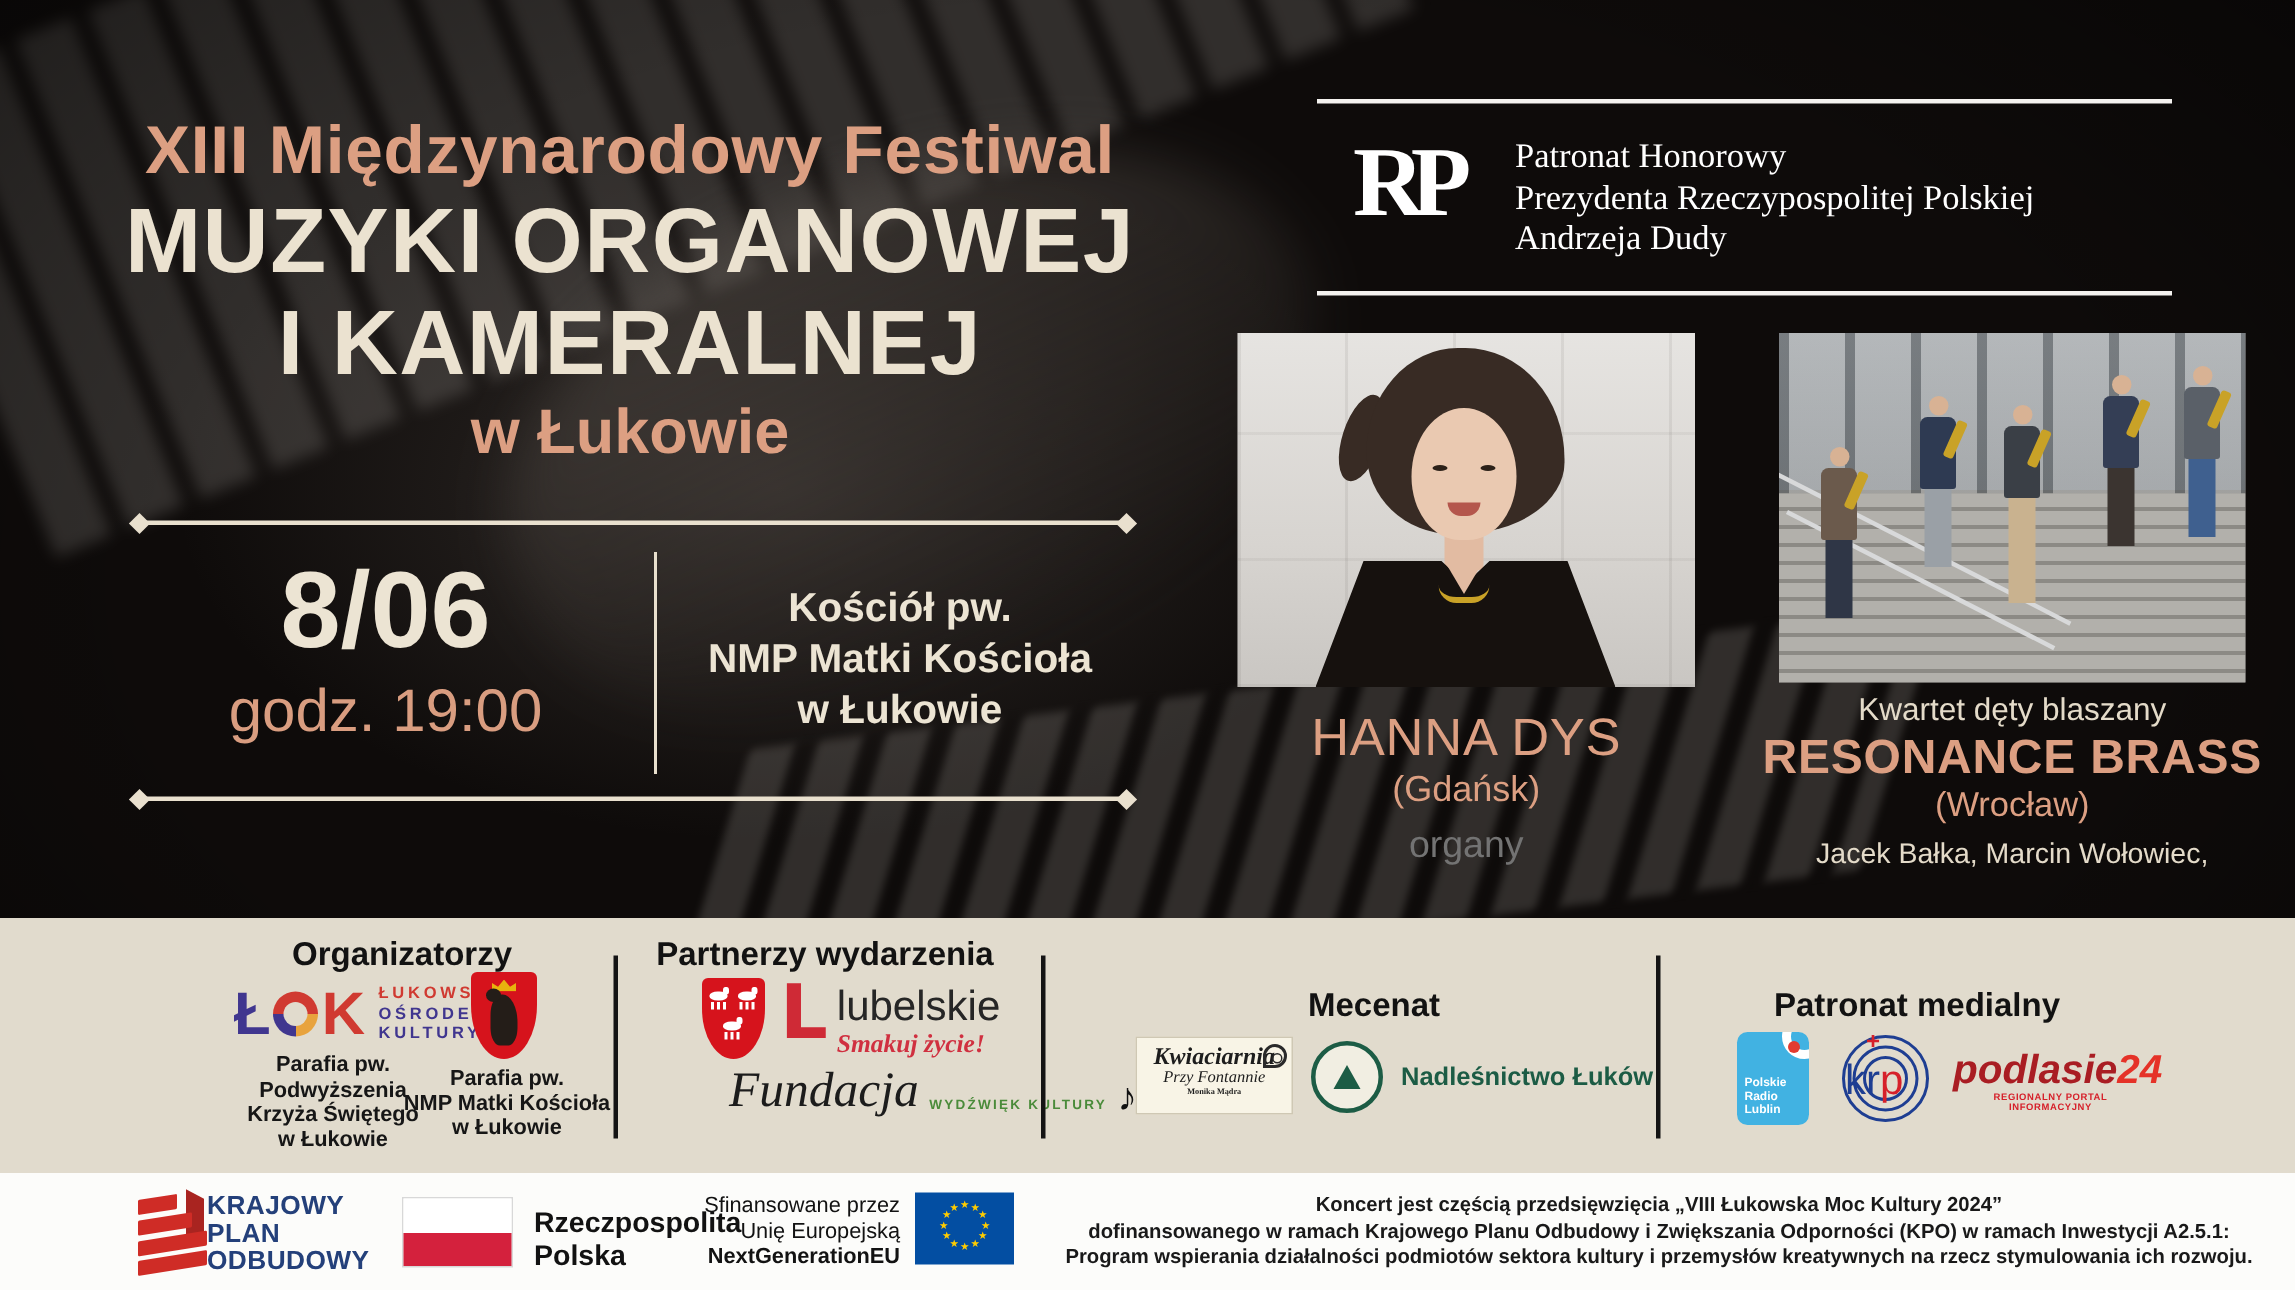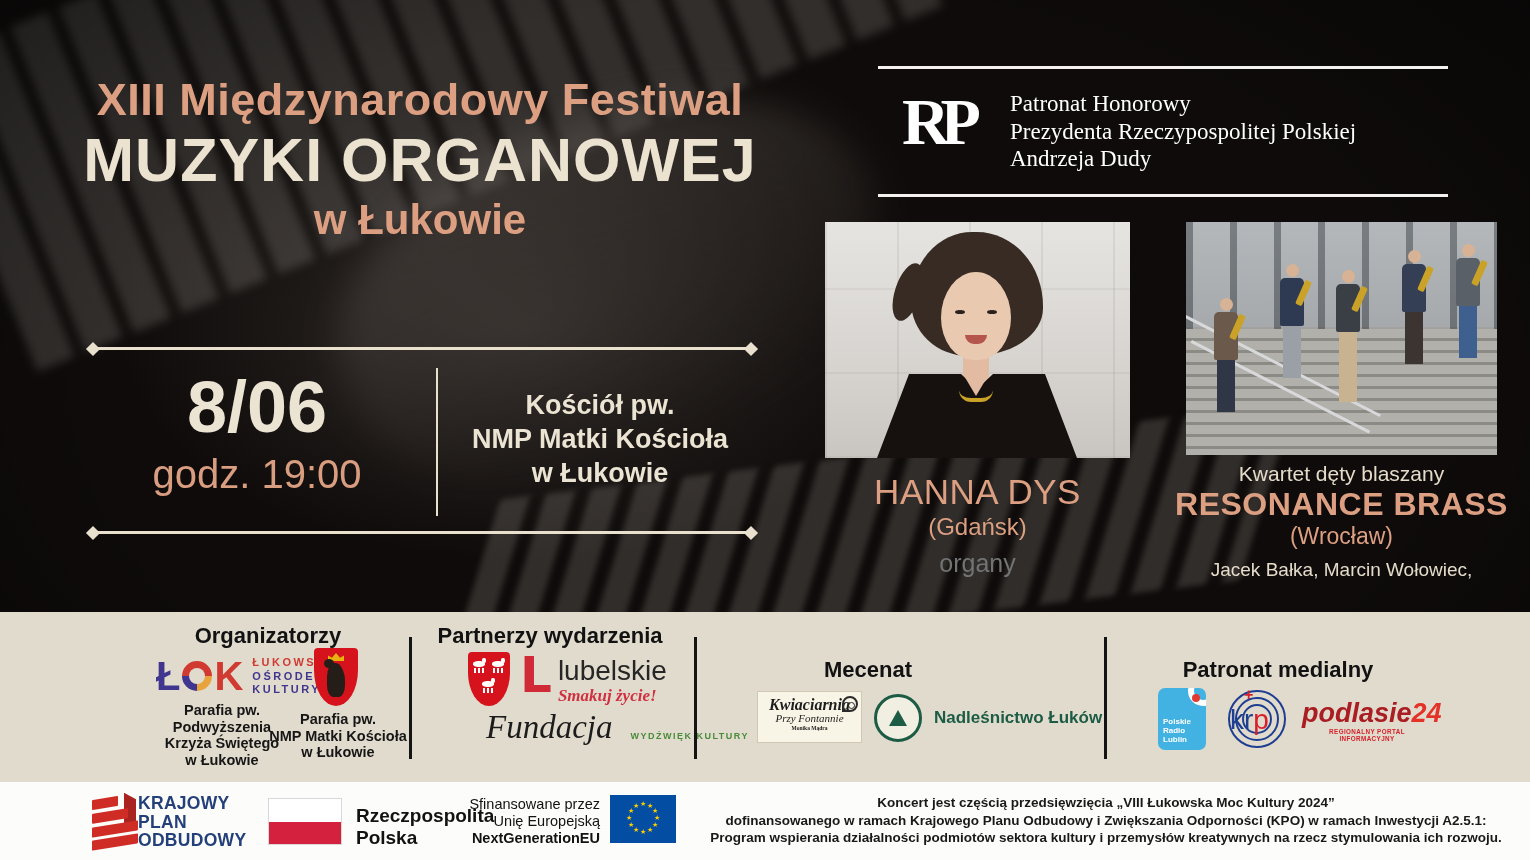--- a/index.html
+++ b/index.html
@@ -89,21 +89,21 @@
   .p2-type { font-size:21px; font-weight:400; color:#e4dbc9; }
   .p2-name { font-size:32px; font-weight:800; color:#dc9f82; letter-spacing:.5px; }
   .p2-city { font-size:23px; font-weight:300; color:#dc9f82; }
   .p2-members { font-size:19px; font-weight:400; color:#e4dbc9; line-height:22px; margin-top:9px; }
 
   
   .band { position:absolute; left:0; top:612px; width:1530px; height:170px; background:#e1dbcd; }
   .band-header { position:absolute; font-size:22px; font-weight:700; color:#121212; text-align:center; }
   .bh-org { left:118px; top:11px; width:300px; }
   .bh-par { left:420px; top:11px; width:260px; }
-  .bh-mec { left:768px; top:45px; width:200px; }
+  .bh-mec { left:816px; top:45px; width:200px; }
   .bh-med { left:1158px; top:45px; width:240px; }
   .band-div { position:absolute; width:3px; background:#141414; top:25px; height:122px; }
   .bd1 { left:409px; } .bd2 { left:694px; } .bd3 { left:1104px; }
 
   
   .lok { position:absolute; left:156px; top:44px; display:flex; align-items:center; gap:9px; }
   .lok-mark { display:flex; align-items:center; font-size:40px; font-weight:800; line-height:40px; }
   .lok-l { color:#40368f; } .lok-k { color:#d03a31; }
   .lok-o { width:30px; height:30px; border-radius:50%; margin:0 2px;
     background:conic-gradient(#d03a31 0 90deg, #e8a33d 90deg 180deg, #40368f 180deg 270deg, #d03a31 270deg 360deg);
@@ -126,21 +126,21 @@
   .deer u.g1{left:3px;} .deer u.g2{left:7px;} .deer u.g3{left:11px;}
   .dr1 { left:3px; top:6px; } .dr2 { left:22px; top:6px; } .dr3 { left:12px; top:26px; }
 
   
   .lub { position:absolute; left:520px; top:40px; display:flex; gap:6px; align-items:flex-start; }
   .lub-l { font-size:50px; font-weight:800; color:#cf2a36; line-height:46px; font-family:"DejaVu Sans",sans-serif; }
   .lub-name { font-size:28px; font-weight:400; color:#262626; line-height:30px; margin-top:4px; }
   .lub-slogan { font-family:"Liberation Serif","DejaVu Serif",serif; font-style:italic; font-weight:700; font-size:17px; color:#d03040; margin-top:0; }
 
   
-  .fund { position:absolute; left:486px; top:98px; display:flex; align-items:flex-end; gap:18px; }
+  .fund { position:absolute; left:486px; top:98px; display:flex; align-items:flex-end; gap:7px; }
   .fund-name { font-family:"Liberation Serif","DejaVu Serif",serif; font-style:italic; font-size:33px; color:#1c1c1c; line-height:34px; }
   .fund-sub { font-size:9px; font-weight:700; letter-spacing:1.5px; color:#4a8b3a; margin-bottom:3px; }
   .fund-note { font-size:26px; color:#111; line-height:26px; }
 
   
   .kwiac { position:absolute; left:757px; top:79px; width:105px; height:52px; background:#f8f4e6; border:1px solid #cfc8b4;
     text-align:center; font-family:"Liberation Serif","DejaVu Serif",serif; color:#1d1d1d; padding-top:5px; }
   .kw-1 { font-style:italic; font-weight:700; font-size:16px; line-height:16px; }
   .kw-2 { font-style:italic; font-size:11px; line-height:11px; }
   .kw-3 { font-size:5.5px; font-weight:700; line-height:8px; }
@@ -198,20 +198,21 @@
 
   <div class="bg-glow"></div>
   <div class="bg-keys-top"></div>
   <div class="bg-hand"></div>
   <div class="bg-keys-bottom"></div>
   <div class="bg-vignette"></div>
 
   <div class="title-wrap">
     <div class="title-l1">XIII Międzynarodowy Festiwal</div>
     <div class="title-l2">MUZYKI ORGANOWEJ</div>
+    <div class="title-l3">I KAMERALNEJ</div>
     <div class="title-l4">w Łukowie</div>
   </div>
 
   <div class="rule-h rule1"></div>
   <div class="date-block">
     <div class="date-big">8/06</div>
     <div class="date-time">godz. 19:00</div>
   </div>
   <div class="v-rule"></div>
   <div class="venue-block">

